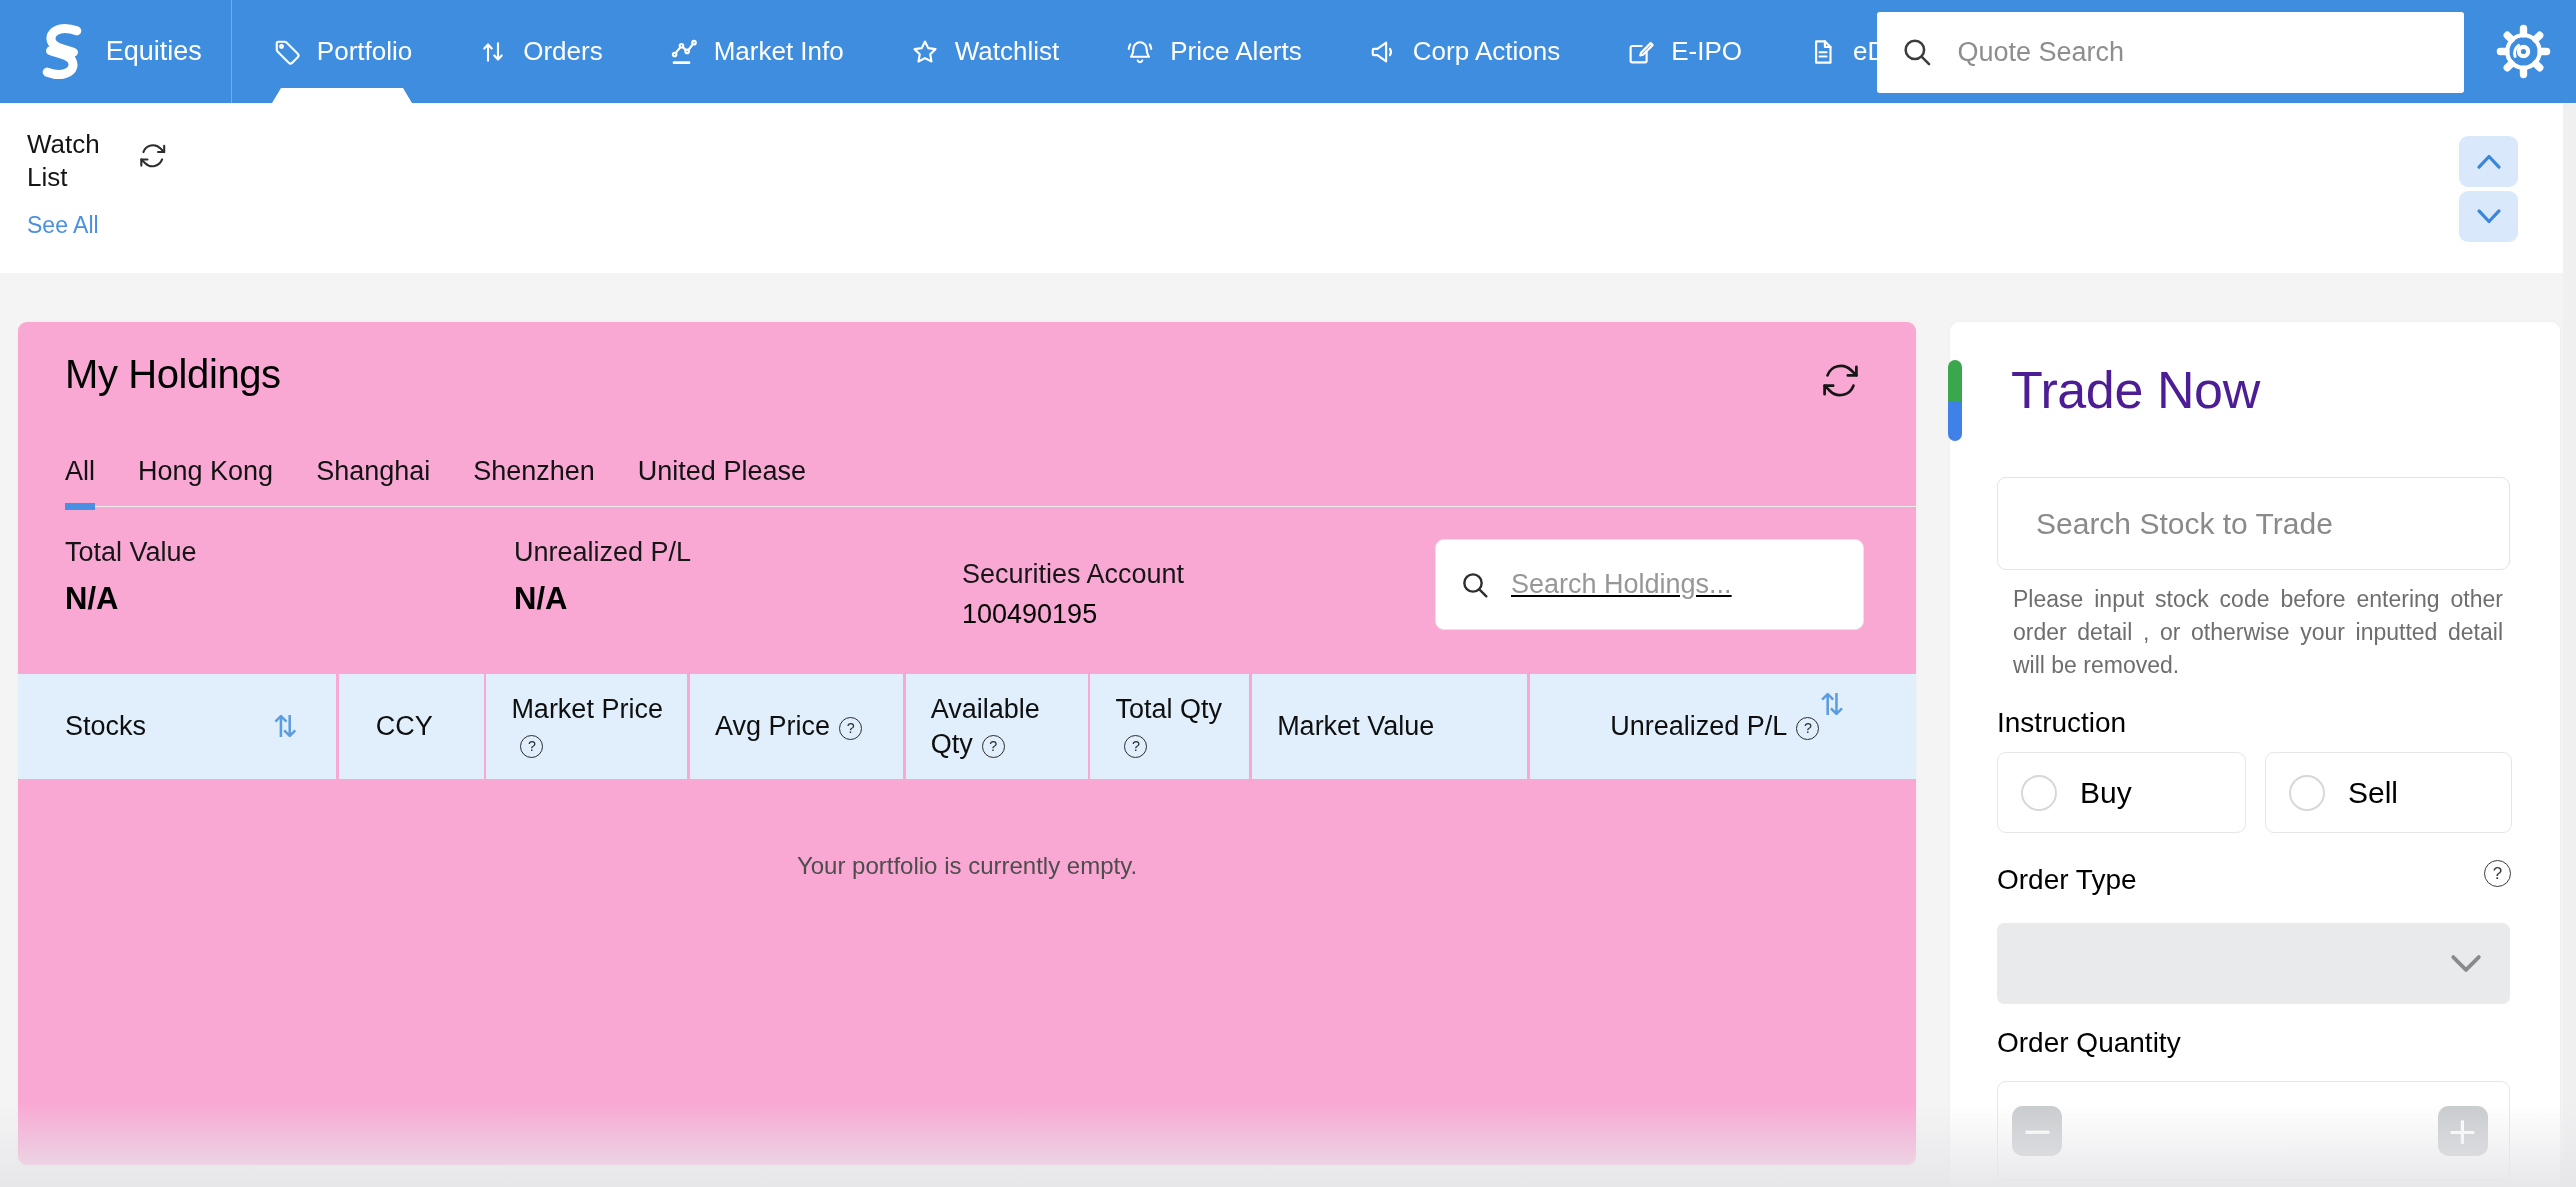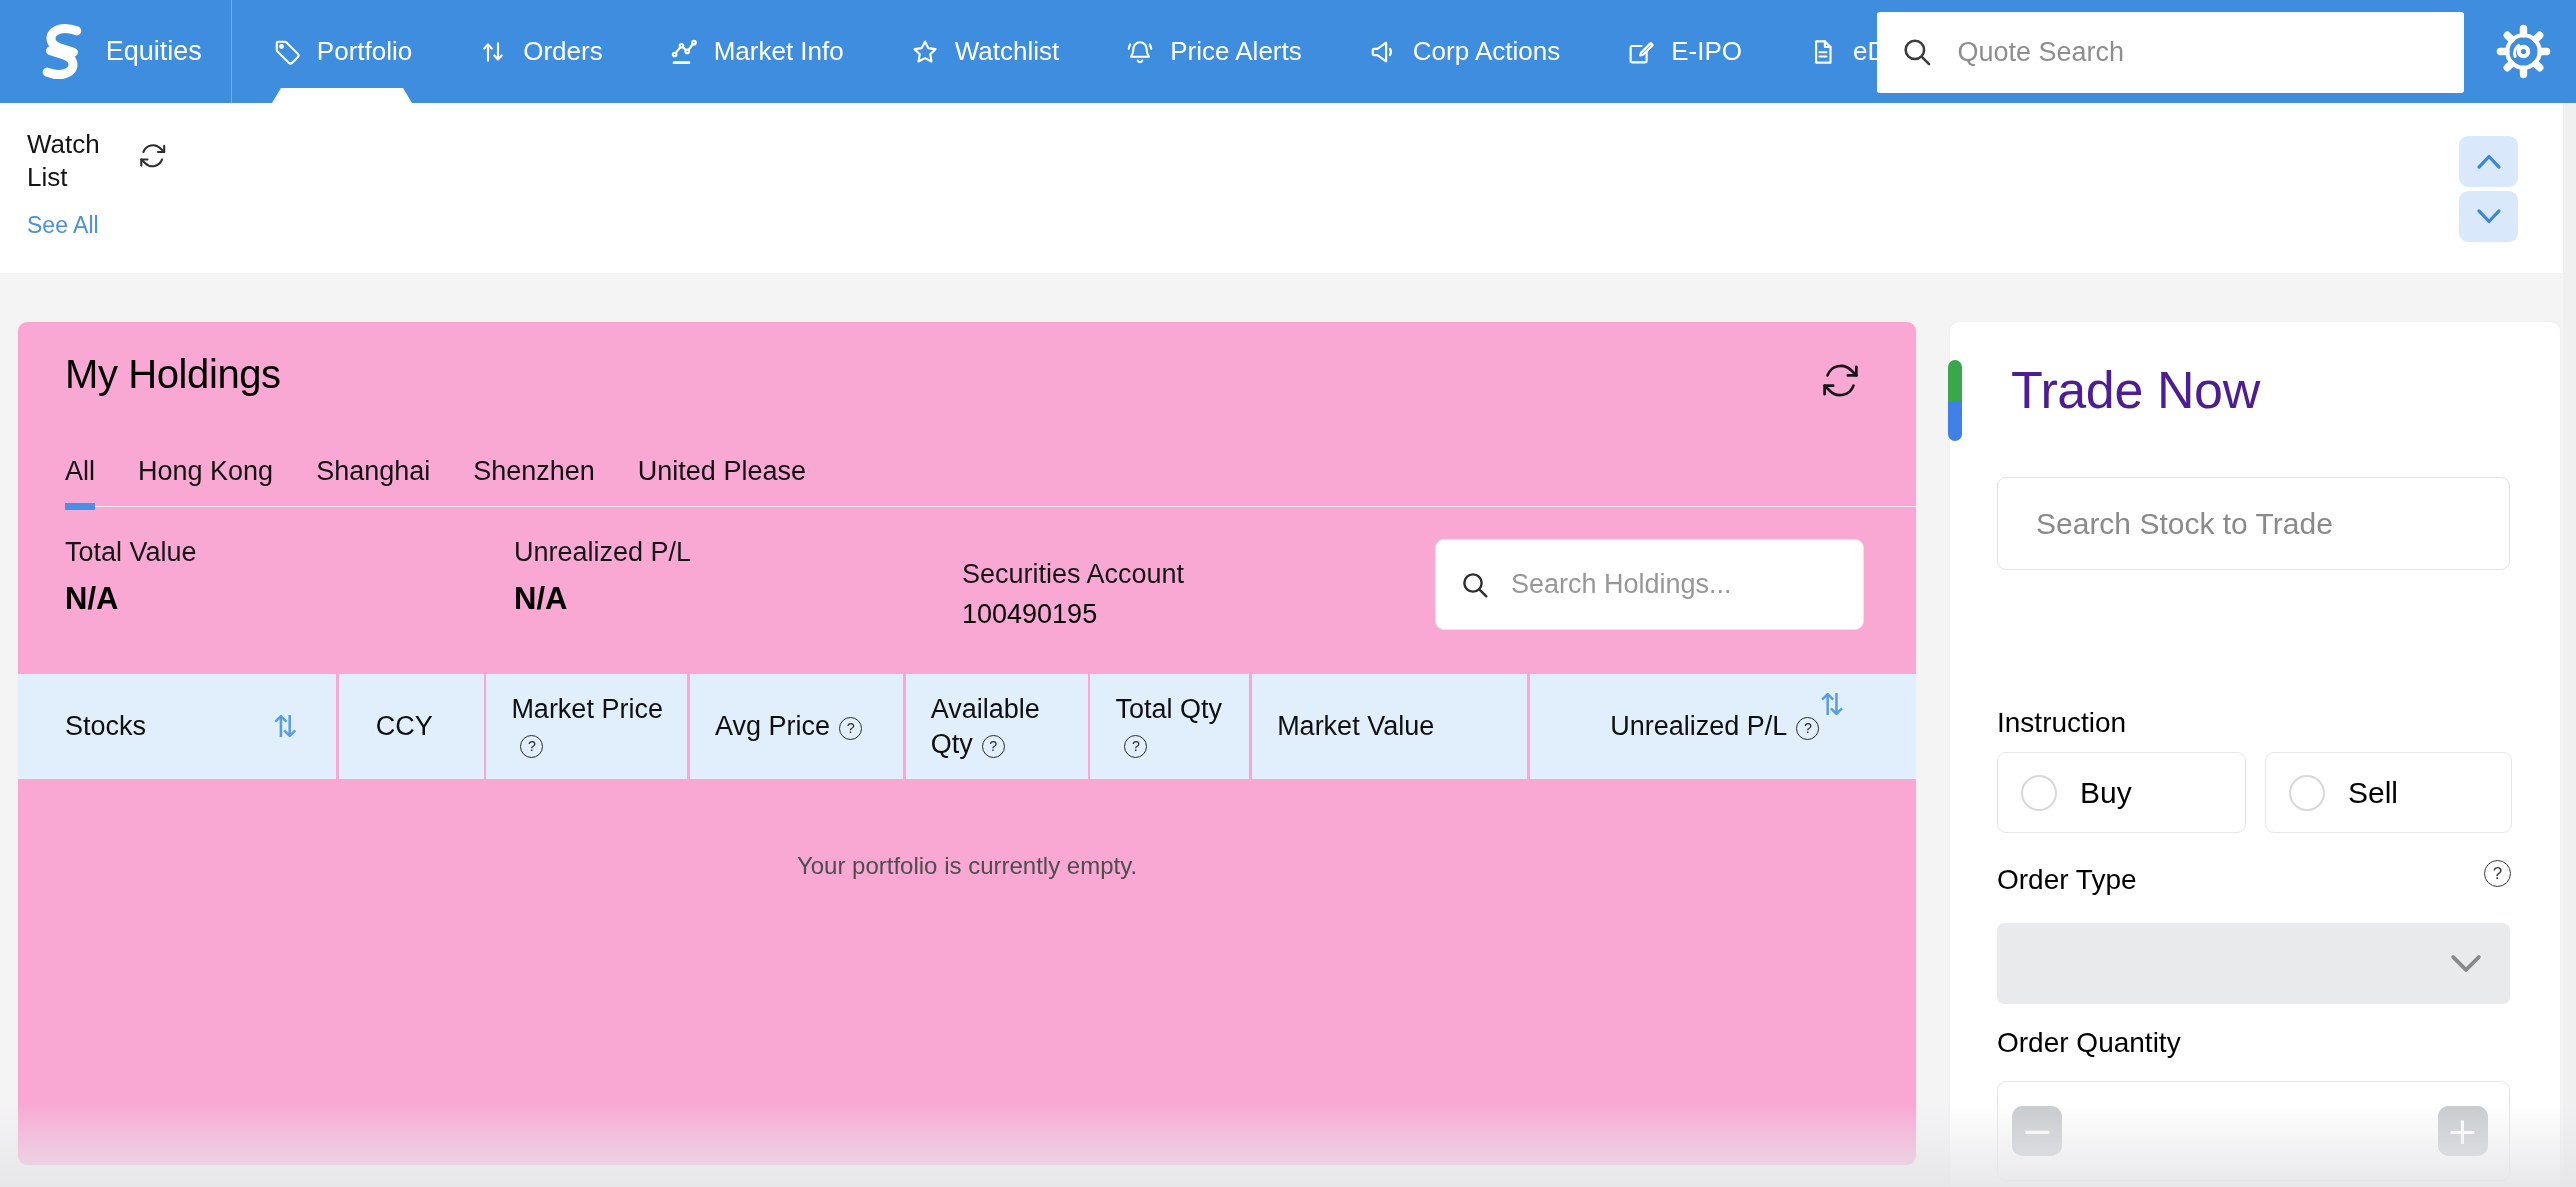--- a/index.html
+++ b/index.html
@@ -34,21 +34,21 @@
   .holdings-card{position:absolute;left:18px;top:322px;width:1898px;height:843px;background:#f9a8d4;border-radius:9px;box-shadow:0 0.9px 3.6px rgba(0,0,0,0.04);}
   .hc-title{position:absolute;left:47px;top:30px;font-size:40px;font-weight:500;color:#000;letter-spacing:-0.4px;}
   .hc-refresh{position:absolute;right:55px;top:38px;width:41px;height:41px;stroke:#161616;fill:none;stroke-width:1.6;stroke-linecap:round;stroke-linejoin:round;cursor:pointer;}
   .hc-tabs{position:absolute;left:47px;right:0;top:114px;height:70px;display:flex;gap:43px;align-items:center;border-bottom:1.8px solid #ebebeb;}
   .tab{position:relative;font-size:27px;color:#121212;height:70px;display:flex;align-items:center;cursor:pointer;white-space:nowrap;}
   .tab-marker{position:absolute;left:0;bottom:-3.6px;width:100%;height:6.3px;background:#4A90E2;}
   .sum-block{position:absolute;}
   .sum-label{font-size:27px;color:#161616;}
   .sum-value{font-size:31px;font-weight:bold;color:#000;margin-top:12.5px;}
   .sum-value.plain{font-size:27px;font-weight:normal;margin-top:9px;}
-  .hc-search{position:absolute;left:1417px;top:217px;width:429px;height:91px;border:1.8px solid #e6e6e6;border-radius:9px;display:flex;align-items:center;padding:8px 23px;box-sizing:border-box;background:#fff;}
+  .hc-search{position:absolute;left:1417px;top:217px;width:429px;height:91px;border:1.8px solid #e6e6e6;border-radius:9px;display:flex;align-items:center;padding:8px 23px;box-sizing:border-box;background:#fff;text-decoration:underline;}
   .hc-search svg{width:32px;height:32px;stroke:#2e2e2e;fill:none;stroke-width:1.8;stroke-linecap:round;flex:0 0 auto;}
   .hc-search input{border:none;outline:none;font-size:27px;color:#333;margin-left:18px;width:100%;font-family:inherit;background:transparent;}
   .hc-search input::placeholder{color:#979797;}
   .hc-table{position:absolute;left:0;top:352px;width:1898px;height:105px;display:flex;gap:2.7px;}
   .th{background:#E0EFFB;display:flex;align-items:center;font-size:27px;color:#0f0f0f;box-sizing:border-box;padding:0 16px 0 25px;line-height:35px;}
   .th:nth-child(1){width:318px;padding-left:47px;justify-content:space-between;padding-right:38px;}
   .th:nth-child(2){width:145px;padding-left:37px;}
   .th:nth-child(3){width:201px;}
   .th:nth-child(4){width:213px;}
   .th:nth-child(5){width:182px;}
@@ -294,20 +294,21 @@
   <div class="trade-card">
     <div class="tc-accent">
       <div class="g"></div>
       <div class="b"></div>
     </div>
     <div class="tc-title">Trade Now</div>
 
     <div class="tc-search">
       <input type="text" placeholder="Search Stock to Trade" style="">
     </div>
+    <div class="tc-helper">Please input stock code before entering other order detail , or otherwise your inputted detail will be removed.</div>
 
     <div class="tc-label lbl-instruction">Instruction</div>
     <div class="radio-box buy">
       <span class="radio-circle"></span>
       <span class="radio-label">Buy</span>
     </div>
     <div class="radio-box sell">
       <span class="radio-circle"></span>
       <span class="radio-label">Sell</span>
     </div>

